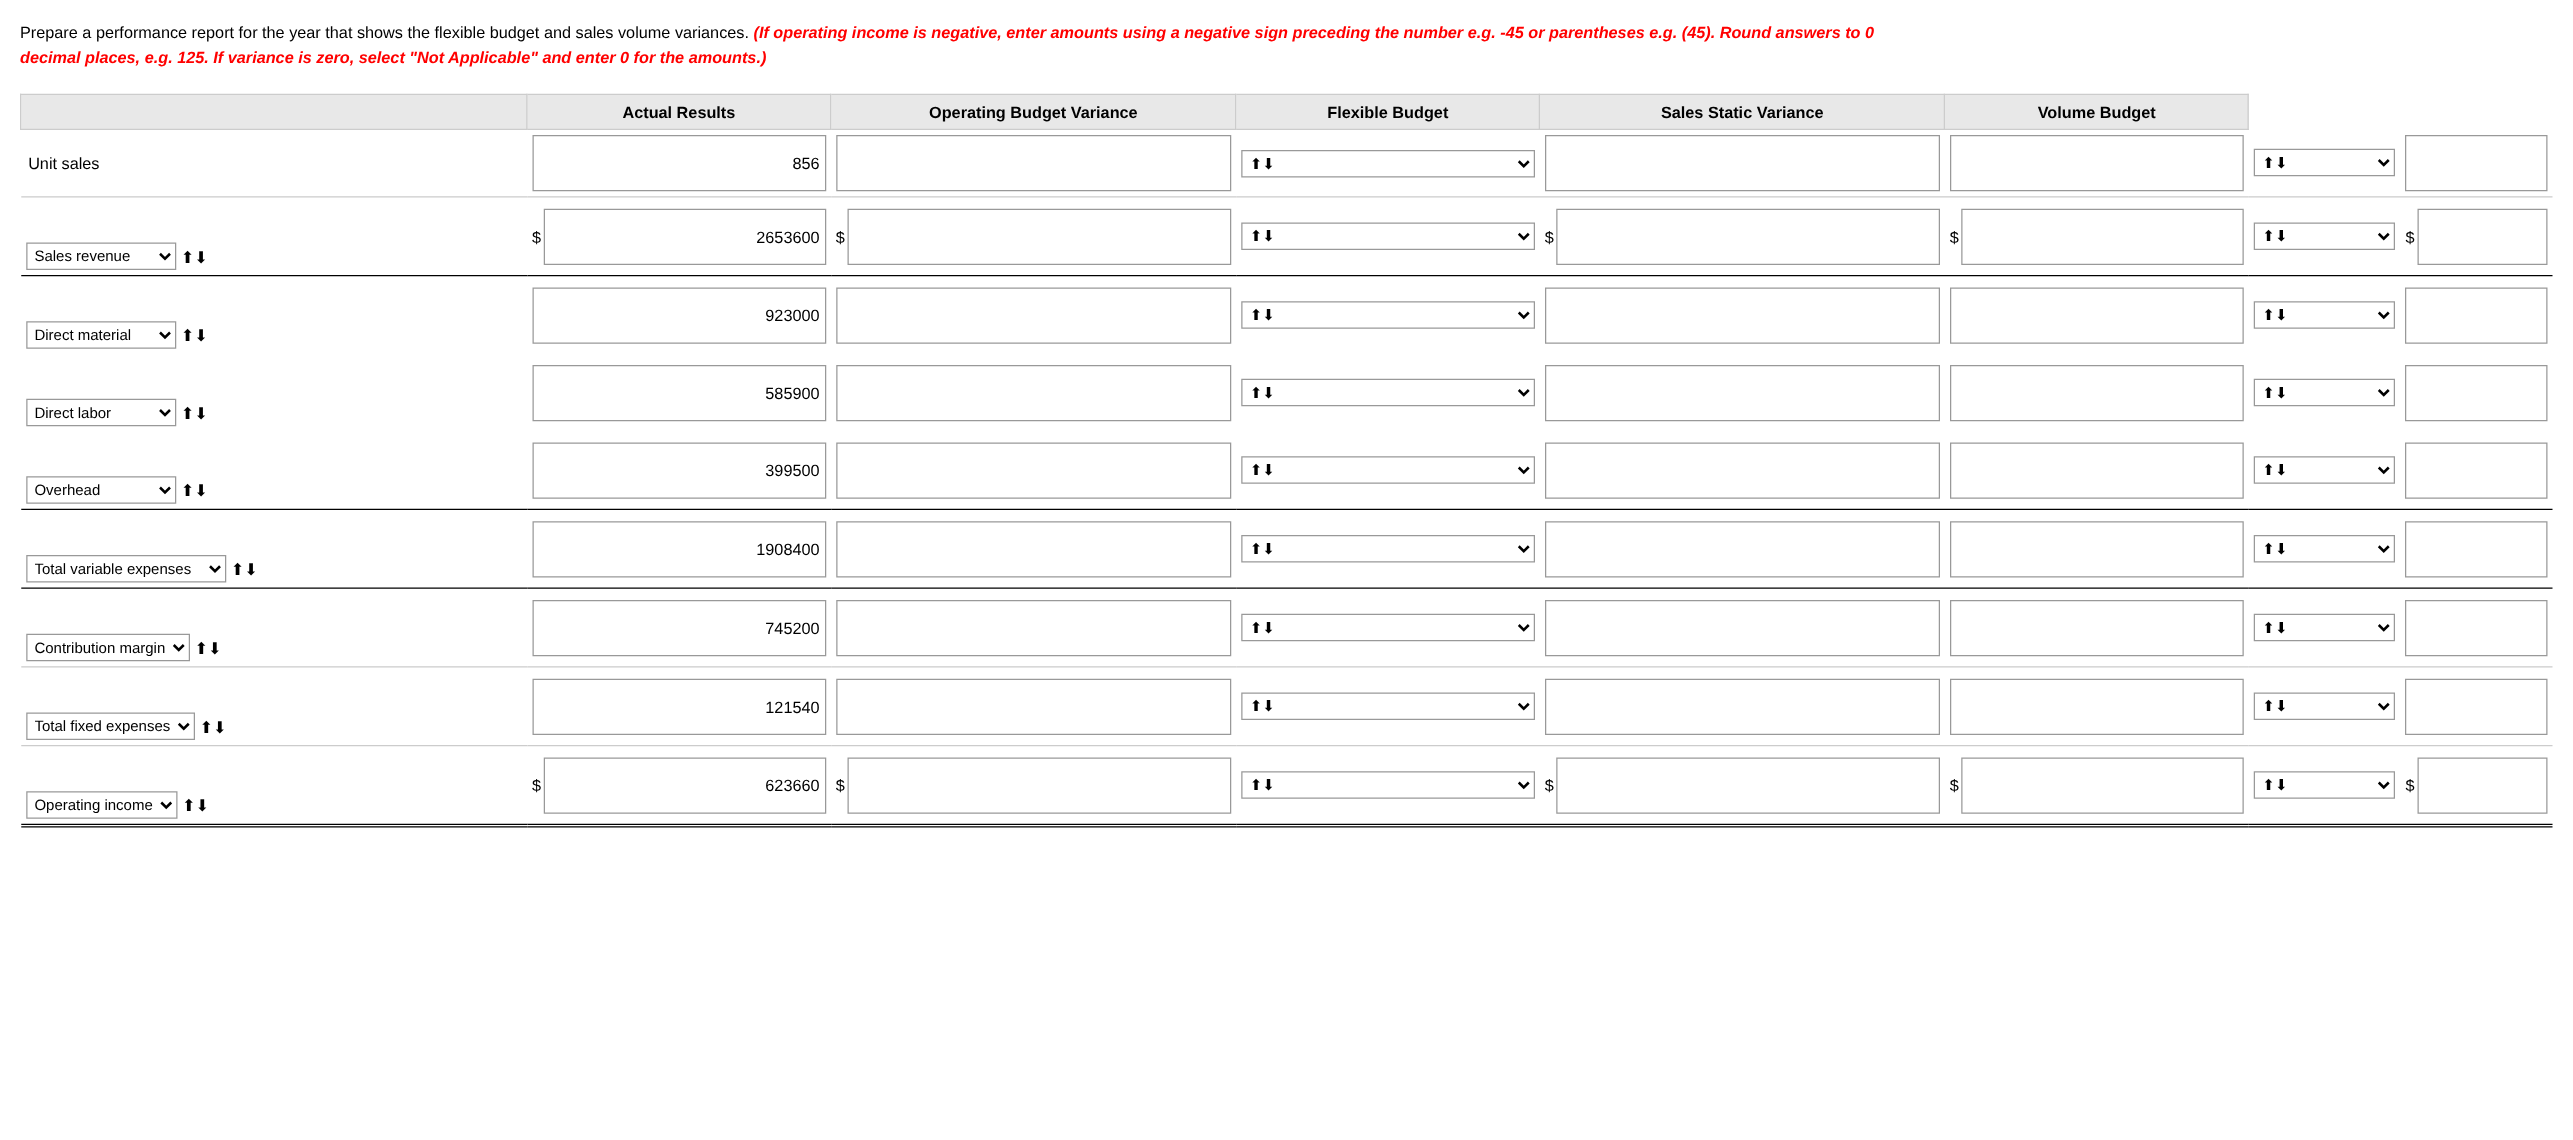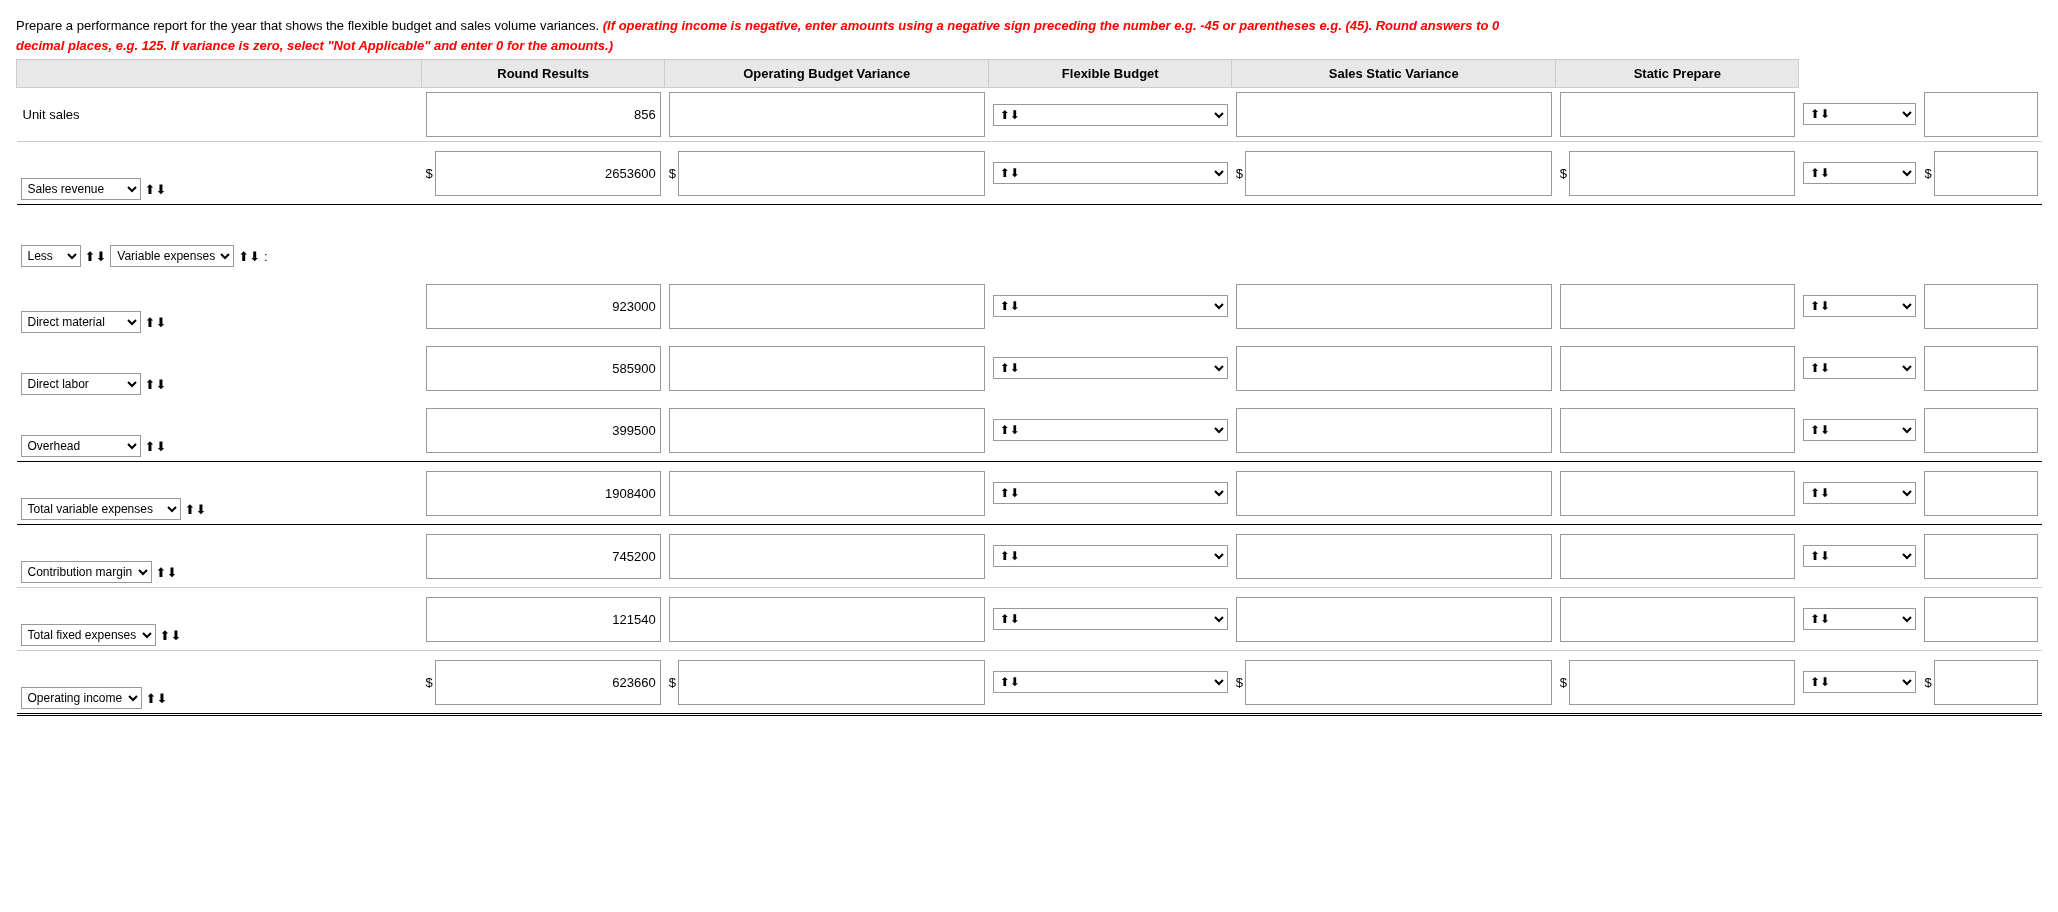--- a/index.html
+++ b/index.html
@@ -6,21 +6,21 @@
     body {
       font-family: Arial, sans-serif;
       font-size: 13px;
       background: #fff;
       color: #000;
       padding: 16px;
     }
     .instructions {
       font-size: 13px;
       line-height: 1.5;
-      margin-bottom: 4px;
+      margin-bottom: 20px;
       max-width: 1500px;
     }
     .instructions .normal { color: #000; }
     .instructions .red-italic { color: red; font-style: italic; font-weight: bold; }
 
     .performance-table {
       width: 100%;
       border-collapse: collapse;
       table-layout: fixed;
     }
@@ -127,25 +127,25 @@
     <col class="col-label-w">
     <col class="col-actual">
     <col class="col-fbv">
     <col class="col-fb">
     <col class="col-svv">
     <col class="col-sb">
   </colgroup>
   <thead>
     <tr>
       <th class="col-label"></th>
-      <th>Round Results</th>
+      <th>Actual Results</th>
       <th>Operating Budget Variance</th>
       <th>Flexible Budget</th>
       <th>Sales Static Variance</th>
-      <th>Static Prepare</th>
+      <th>Volume Budget</th>
     </tr>
   </thead>
   <tbody>
 
     <tr class="row-unit-sales">
       <td>
         <span class="row-label">Unit sales</span>
       </td>
       <td>
         <input class="input-field" type="text" value="856" style="">
@@ -230,35 +230,20 @@
         </select>
       </td>
       <td>
         <div class="input-group">
           <span class="dollar-sign">$</span>
           <input class="input-field" type="text" value="" style="">
         </div>
       </td>
     </tr>
 
-    <tr>
-      <td colspan="8">
-        <div class="flex-label" style="padding: 4px 0;">
-          <select class="label-select-sm">
-            <option>Less</option>
-          </select>
-          <span>⬆⬇</span>
-          <select class="label-select">
-            <option>Variable expenses</option>
-          </select>
-          <span>⬆⬇</span>
-          <span>:</span>
-        </div>
-      </td>
-    </tr>
 
     <tr>
       <td>
         <div class="flex-label">
           <select class="label-select">
             <option>Direct material</option>
           </select>
           <span>⬆⬇</span>
         </div>
       </td>

